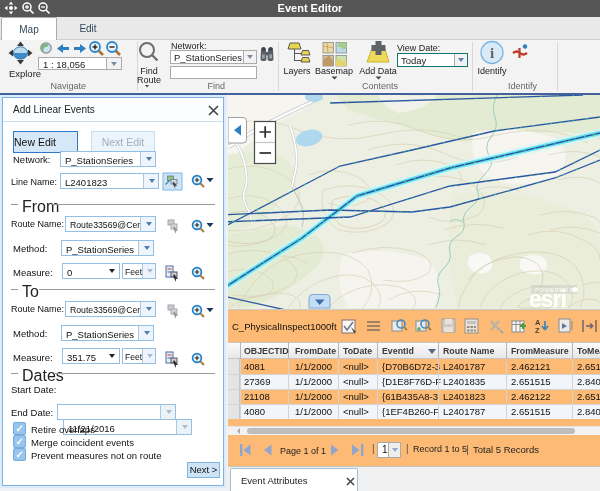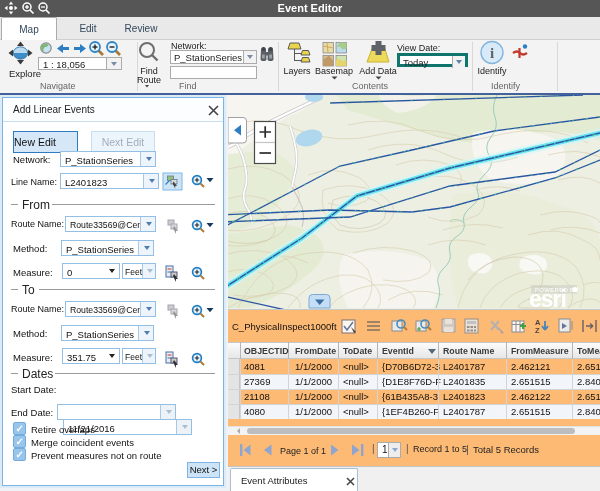--- a/index.html
+++ b/index.html
@@ -12,52 +12,51 @@
   #titlebar { left:0; top:0; width:600px; height:17px; background:#565656; }
   #title { left:10px; top:2px; width:600px; text-align:center; color:#fff; font-size:11px; font-weight:bold; }
 
   
   #tabrow { left:0; top:17px; width:600px; height:23px; background:#E9E9E9; border-bottom:1px solid #D0D0D0; }
   .rtab { position:absolute; top:17px; height:23px; font-size:10px; color:#33475C; text-align:center; line-height:23px; }
   #tab-map { left:1px; width:56px; background:#fff; border:1px solid #ABABAB; border-bottom:none; border-radius:2px 2px 0 0; color:#33475C; }
 
   
   #ribbon { left:0; top:40px; width:600px; height:55px; background:#F3F3F3; border-bottom:2px solid #44619B; }
-  .glabel { position:absolute; top:81px; font-size:9px; color:#666; text-align:left; }
+  .glabel { position:absolute; top:81px; font-size:9px; color:#666; text-align:right; }
   .rlabel { position:absolute; font-size:9px; color:#222; text-align:center; }
 
   
   #panel { left:2px; top:97px; width:222px; height:389px; background:#fff; border:1px solid #7FB3E3; box-shadow:0 0 0 2px #DCEBF8; }
   #panelhead { left:0; top:0; width:220px; height:24px; background:#FBFDFF; border-bottom:1px solid #C8DFF2; }
   #paneltitle { left:10px; top:6px; font-size:10px; color:#222; }
   .plabel { position:absolute; font-size:9.5px; white-space:nowrap; color:#111; }
   .combo { position:absolute; background:#fff; border:1px solid #94BFE4; height:16px; }
   .combo .btn { position:absolute; right:0; top:0; bottom:0; width:15px; background:#EDF4FB; border-left:1px solid #A8C8E4; }
   .combo .txt { position:absolute; left:4px; top:2.5px; font-size:9.5px; color:#111; white-space:nowrap; overflow:hidden; }
   .dtri { position:absolute; width:0; height:0; border-left:3.5px solid transparent; border-right:3.5px solid transparent; border-top:4.5px solid #4E7DB0; }
   .fieldset-line { position:absolute; height:1px; background:#9A9A9A; }
-  .flegend { position:absolute; font-size:12px; white-space:nowrap; color:#222; }
+  .flegend { position:absolute; font-size:16px; white-space:nowrap; color:#222; }
   .cb { position:absolute; width:12.5px; height:12.5px; background:#97C5EC; border:1px solid #74ACDD; border-radius:2px; }
   .cb:after { content:"✓"; position:absolute; left:1.5px; top:-0.5px; color:#fff; font-size:10px; font-weight:bold; }
 
   
   #tablepanel { left:228px; top:309px; width:372px; height:157px; background:#fdba74; border-top:1px solid #C9C9C9; }
   #footertabs { left:228px; top:466px; width:372px; height:25px; background:#F0F0F0; border-top:1px solid #C4C4C4; }
 </style>
 </head>
 <body>
 <div id="app">
 
   <div id="titlebar" class="abs"></div>
   <div id="title" class="abs">Event Editor</div>
 
   <div id="tabrow" class="abs"></div>
   <div class="rtab" style="left:60px; width:56px;">Edit</div>
   <div id="tab-map" class="rtab">Map</div>
-  <div class="rtab" style="left:113px; width:56px;">Review</div>
 
   <svg class="abs" style="left:0;top:0;" width="60" height="17" viewBox="0 0 60 17">
     <g stroke="#fff" fill="#fff">
       <circle cx="11" cy="8" r="2" stroke="none"></circle>
       <path d="M11 1.5 L13.2 4.5 L8.8 4.5 Z M11 14.5 L13.2 11.5 L8.8 11.5 Z M4.5 8 L7.5 5.8 L7.5 10.2 Z M17.5 8 L14.5 5.8 L14.5 10.2 Z" stroke="none"></path>
       <circle cx="27" cy="7" r="4" fill="none" stroke-width="1.5"></circle>
       <line x1="30" y1="10" x2="33.5" y2="13.5" stroke-width="1.7"></line>
       <line x1="25" y1="7" x2="29" y2="7" stroke-width="1.3"></line>
       <line x1="27" y1="5" x2="27" y2="9" stroke-width="1.3"></line>
       <circle cx="43" cy="7" r="4" fill="none" stroke-width="1.5"></circle>
@@ -170,21 +169,21 @@
     <span style="position:absolute;left:4px;top:1px;font-size:9.5px;color:#222;">1 : 18,056</span>
     <span style="position:absolute;right:0;top:0;width:15px;height:11px;background:#F2F2F2;border-left:1px solid #ABABAB;"></span>
     <span class="dtri" style="right:4px;top:4px;border-top-color:#7A8CA5;"></span>
   </div>
   <div class="abs" style="left:170px;top:50px;width:87px;height:14px;background:#fff;border:1px solid #ABABAB;">
     <span style="position:absolute;left:3px;top:1px;font-size:9.5px;color:#222;">P_StationSeries</span>
     <span style="position:absolute;right:0;top:0;width:13px;height:12px;background:#F2F2F2;border-left:1px solid #ABABAB;"></span>
     <span class="dtri" style="right:3px;top:4px;border-left-width:3.5px;border-right-width:3.5px;border-top-width:4px;border-top-color:#7A8CA5;"></span>
   </div>
   <div class="abs" style="left:170px;top:66px;width:87px;height:13px;background:#fff;border:1px solid #ABABAB;"></div>
-  <div class="abs" style="left:397px;top:53px;width:71px;height:14px;background:#fff;border:3px solid #0f766e;">
+  <div class="abs" style="left:397px;top:53px;width:71px;height:14px;background:#fff;border:1px solid #0f766e;">
     <span style="position:absolute;left:3px;top:1px;font-size:9.5px;color:#222;">Today</span>
     <span style="position:absolute;right:0;top:0;width:13px;height:12px;background:#F2F2F2;border-left:1px solid #ABABAB;"></span>
     <span class="dtri" style="right:3px;top:4px;border-left-width:3.5px;border-right-width:3.5px;border-top-width:4px;border-top-color:#5E83AC;"></span>
   </div>
 
   <div id="map" class="abs" style="left:228px; top:95px; width:372px; height:214px; overflow:hidden; background:#ECEFE1;">
   <svg width="372" height="214" viewBox="0 0 372 214">
 
     <g stroke="none">
       <path d="M-5 -5 L100 -5 Q80 15 60 22 Q30 40 10 58 L-5 60 Z" fill="#F6F5F0"></path>

